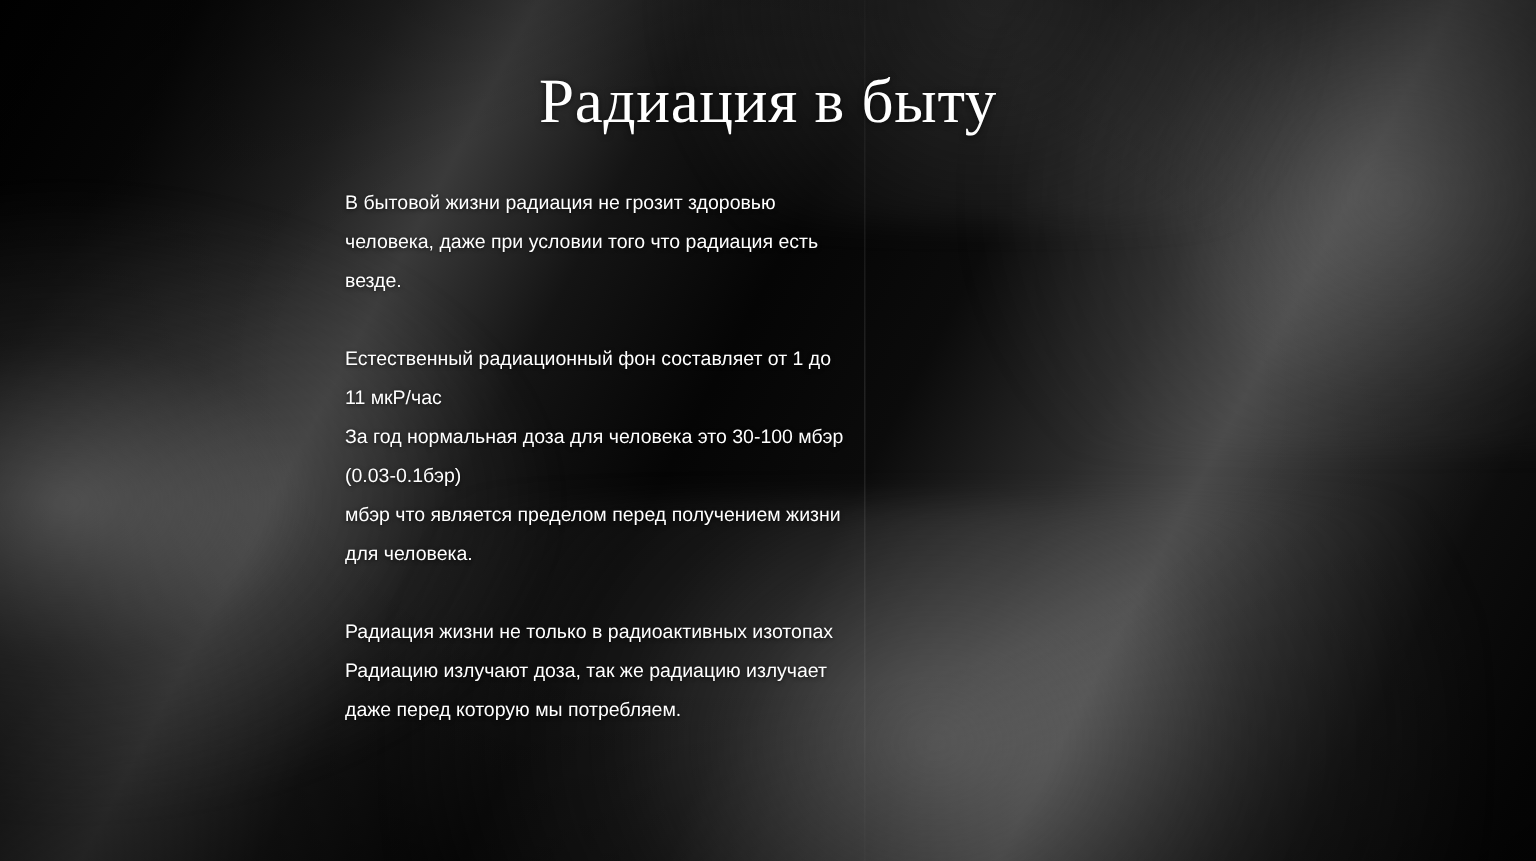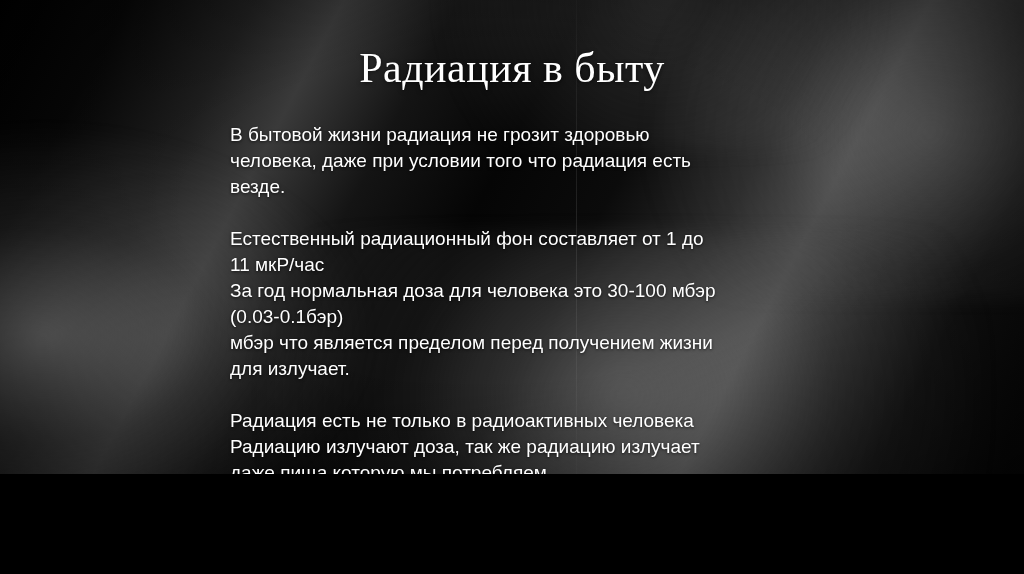--- a/index.html
+++ b/index.html
@@ -3,21 +3,21 @@
 <meta charset="utf-8">
 <style>
   html, body {
     margin: 0;
     padding: 0;
     background: #000;
   }
   .slide {
     position: relative;
     width: 1024px;
-    height: 474px;
+    height: 574px;
     overflow: hidden;
     background-color: #0f172a;
     font-family: "Liberation Sans", sans-serif;
   }
   
   .bg-base {
     position: absolute;
     inset: 0;
     background:
       linear-gradient(118deg,
@@ -98,21 +98,21 @@
     letter-spacing: 0.5px;
     text-shadow: 0 1px 4px rgba(0,0,0,0.6);
   }
 
   .body-block {
     position: absolute;
     left: 230px;
     top: 122px;
     width: 580px;
     color: #ffffff;
-    font-size: 19px;
+    font-size: 13px;
     line-height: 26px;
     text-shadow: 0 1px 3px rgba(0,0,0,0.65);
   }
   .para {
     margin: 0 0 26px 0;
   }
   .para:last-child {
     margin-bottom: 0;
   }
   .para .line {
@@ -141,23 +141,23 @@
       <span class="line">человека, даже при условии того что радиация есть</span>
       <span class="line">везде.</span>
     </p>
 
     <p class="para">
       <span class="line">Естественный радиационный фон составляет от 1 до</span>
       <span class="line">11 мкР/час</span>
       <span class="line">За год нормальная доза для человека это 30-100 мбэр</span>
       <span class="line">(0.03-0.1бэр)</span>
       <span class="line">мбэр что является пределом перед получением жизни</span>
-      <span class="line">для излучает.</span>
+      <span class="line">для человека.</span>
     </p>
 
     <p class="para">
-      <span class="line">Радиация есть не только в радиоактивных человека</span>
+      <span class="line">Радиация жизни не только в радиоактивных изотопах</span>
       <span class="line">Радиацию излучают доза, так же радиацию излучает</span>
-      <span class="line">даже пища которую мы потребляем.</span>
+      <span class="line">даже перед которую мы потребляем.</span>
     </p>
 
   </div>
 </div>
 
 </body></html>

